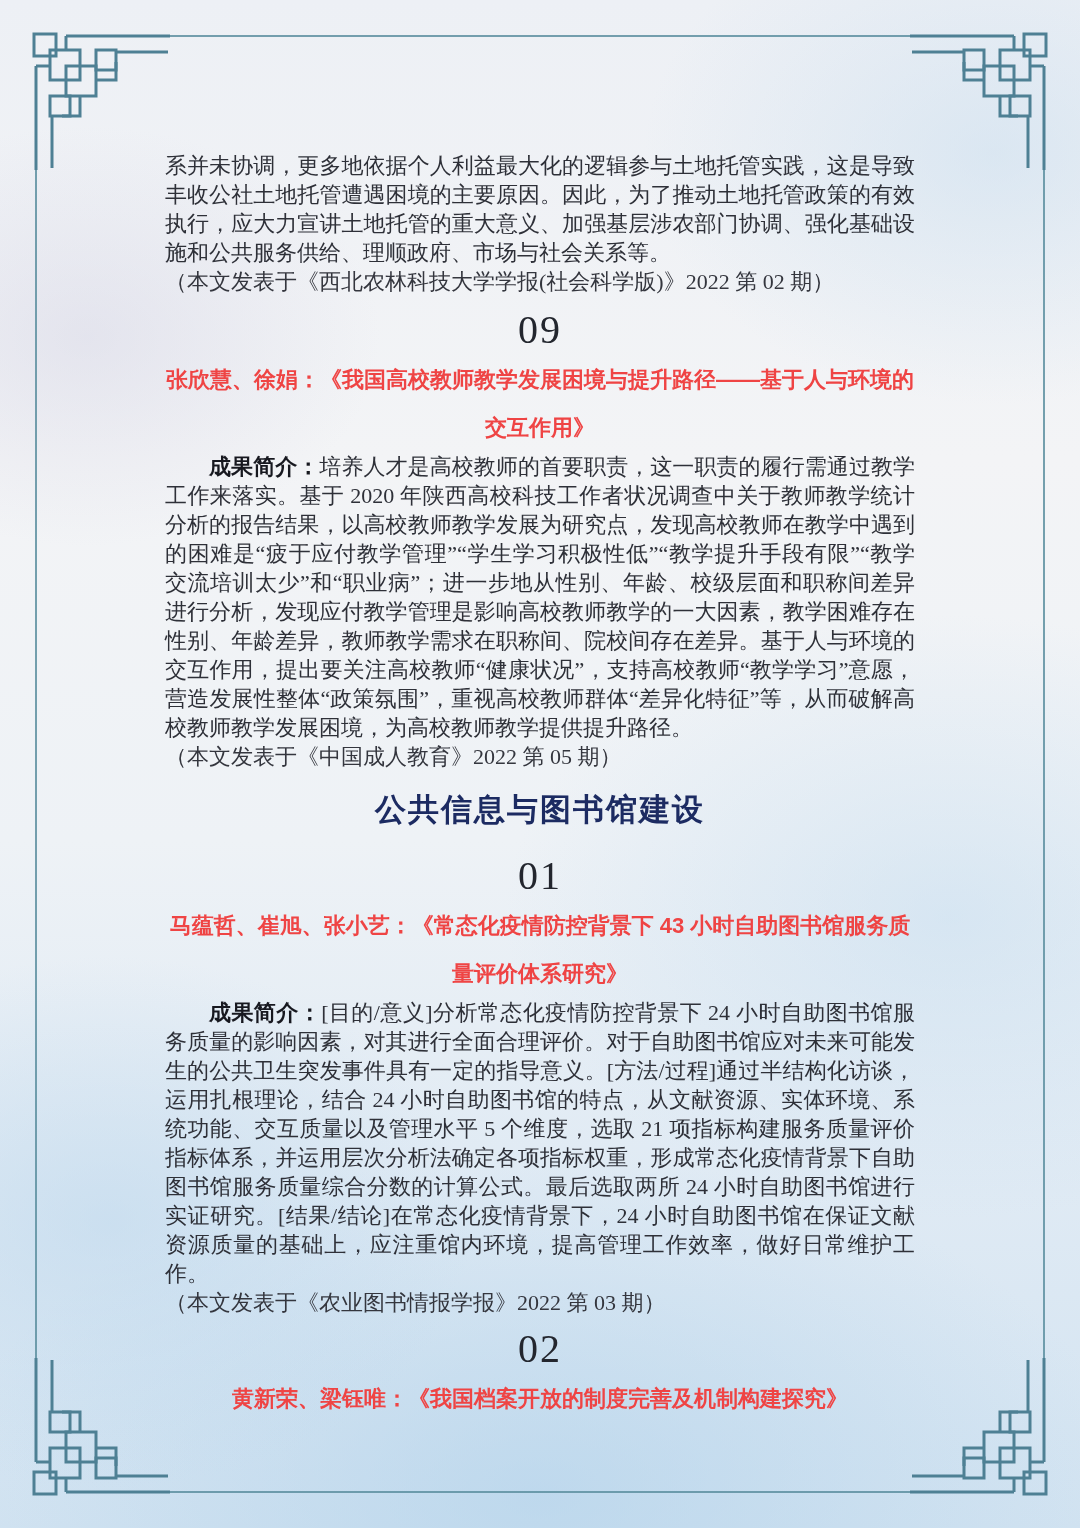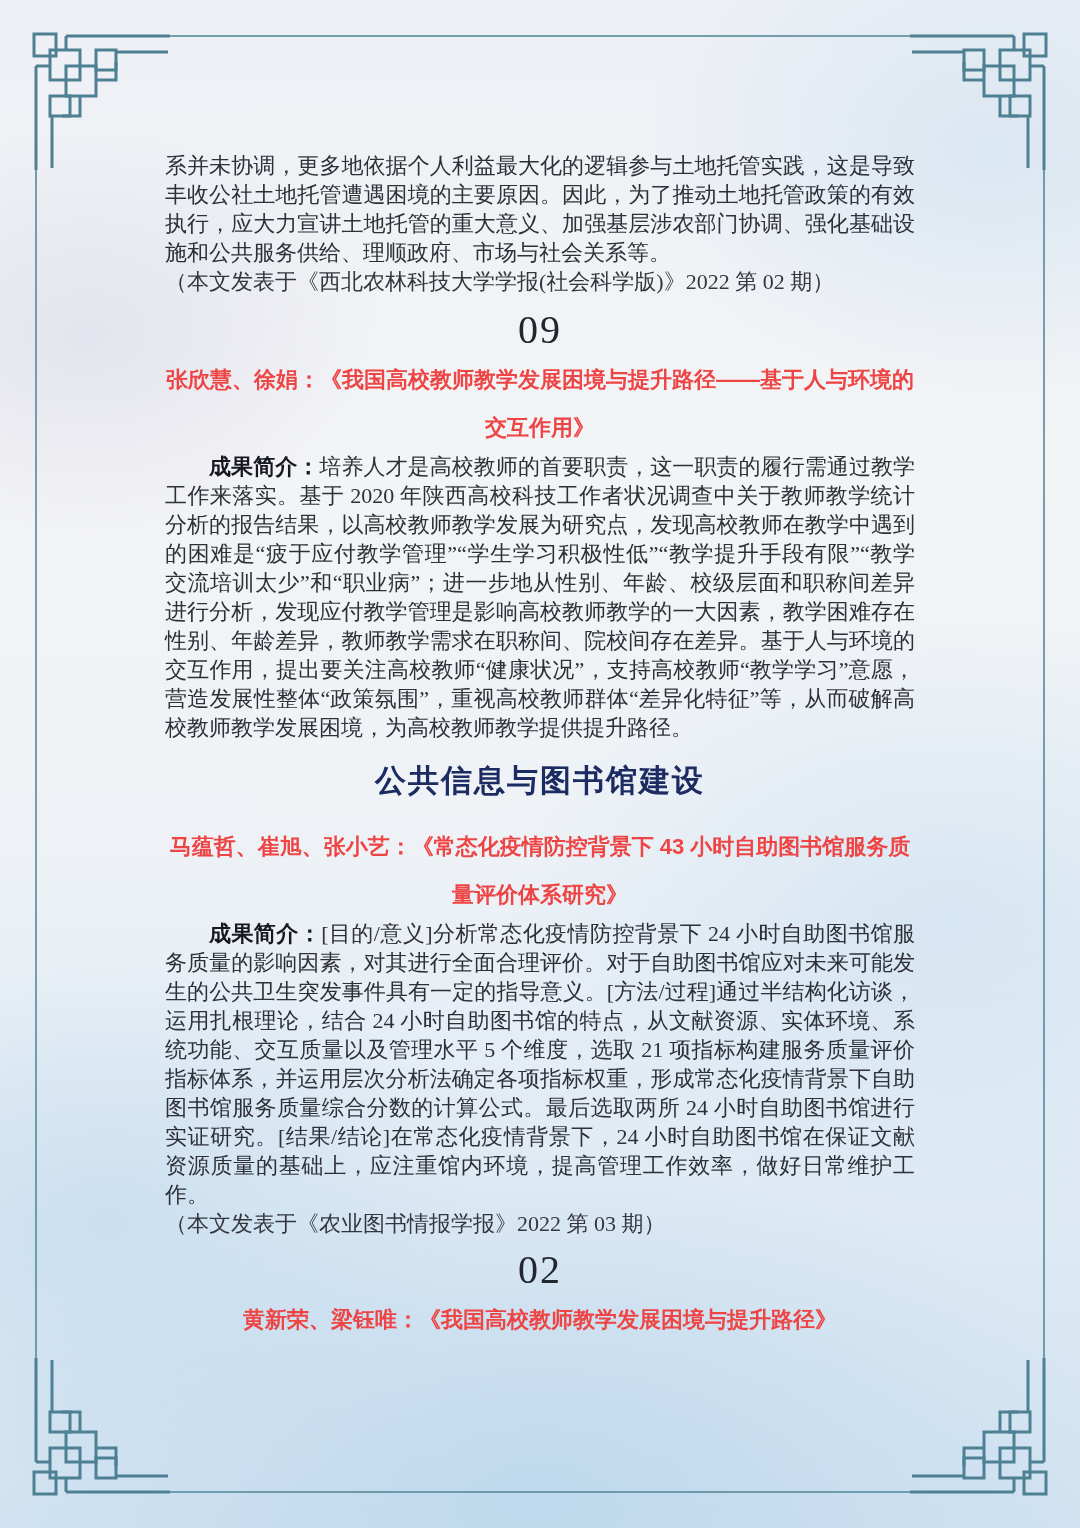--- a/index.html
+++ b/index.html
@@ -172,31 +172,37 @@
 
   <div class="divider">
     <div class="rule"></div>
     <span class="num">09</span>
     <div class="rule"></div>
   </div>
 
   <p class="item-title">张欣慧、徐娟：《我国高校教师教学发展困境与提升路径——基于人与环境的交互作用》</p>
 
   <p class="abstract"><span class="label">成果简介：</span><span>培养人才是高校教师的首要职责，这一职责的履行需通过教学工作来落实。基于 2020 年陕西高校科技工作者状况调查中关于教师教学统计分析的报告结果，以高校教师教学发展为研究点，发现高校教师在教学中遇到的困难是“疲于应付教学管理”“学生学习积极性低”“教学提升手段有限”“教学交流培训太少”和“职业病”；进一步地从性别、年龄、校级层面和职称间差异进行分析，发现应付教学管理是影响高校教师教学的一大因素，教学困难存在性别、年龄差异，教师教学需求在职称间、院校间存在差异。基于人与环境的交互作用，提出要关注高校教师“健康状况”，支持高校教师“教学学习”意愿，营造发展性整体“政策氛围”，重视高校教师群体“差异化特征”等，从而破解高校教师教学发展困境，为高校教师教学提供提升路径。</span></p>
+  <p class="source-line">（本文发表于《中国成人教育》2022 第 05 期）</p>
 
   <h1 class="section-heading">公共信息与图书馆建设</h1>
 
+  <div class="divider mt12">
+    <div class="rule"></div>
+    <span class="num">01</span>
+    <div class="rule"></div>
+  </div>
 
   <p class="item-title">马蕴哲、崔旭、张小艺：《常态化疫情防控背景下 43 小时自助图书馆服务质量评价体系研究》</p>
 
   <p class="abstract"><span class="label">成果简介：</span><span>[目的/意义]分析常态化疫情防控背景下 24 小时自助图书馆服务质量的影响因素，对其进行全面合理评价。对于自助图书馆应对未来可能发生的公共卫生突发事件具有一定的指导意义。[方法/过程]通过半结构化访谈，运用扎根理论，结合 24 小时自助图书馆的特点，从文献资源、实体环境、系统功能、交互质量以及管理水平 5 个维度，选取 21 项指标构建服务质量评价指标体系，并运用层次分析法确定各项指标权重，形成常态化疫情背景下自助图书馆服务质量综合分数的计算公式。最后选取两所 24 小时自助图书馆进行实证研究。[结果/结论]在常态化疫情背景下，24 小时自助图书馆在保证文献资源质量的基础上，应注重馆内环境，提高管理工作效率，做好日常维护工作。</span></p>
   <p class="source-line">（本文发表于《农业图书情报学报》2022 第 03 期）</p>
 
   <div class="divider mt8">
     <div class="rule"></div>
     <span class="num">02</span>
     <div class="rule"></div>
   </div>
 
-  <p class="item-title">黄新荣、梁钰唯：《我国高校教师教学发展困境与提升路径》</p>
+  <p class="item-title">黄新荣、梁钰唯：《我国档案开放的制度完善及机制构建探究》</p>
 
 
 </div>
 
 </body></html>

